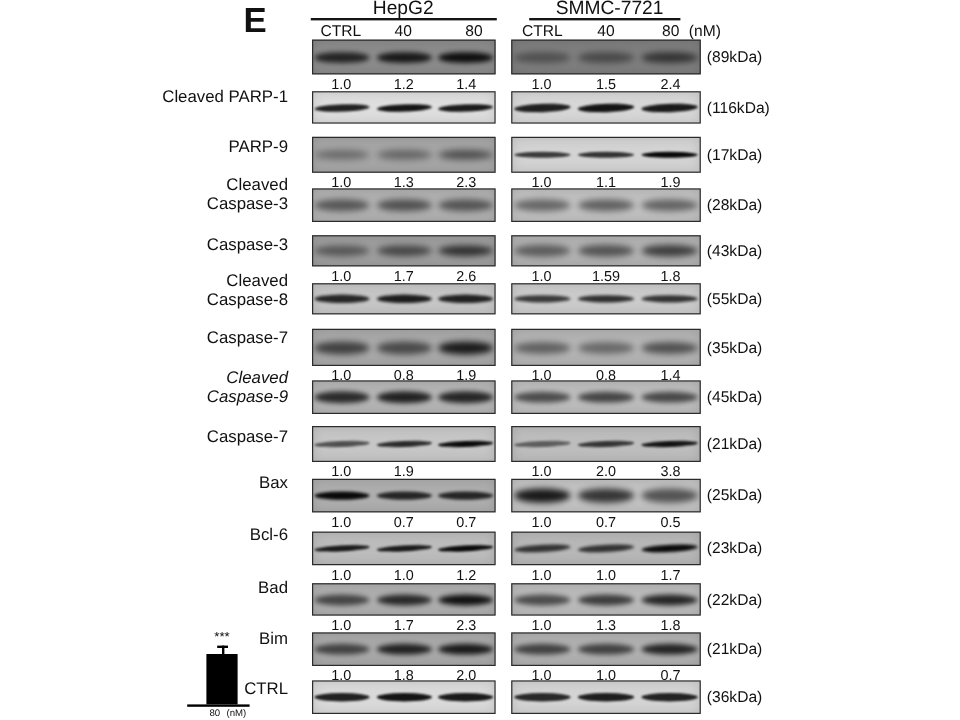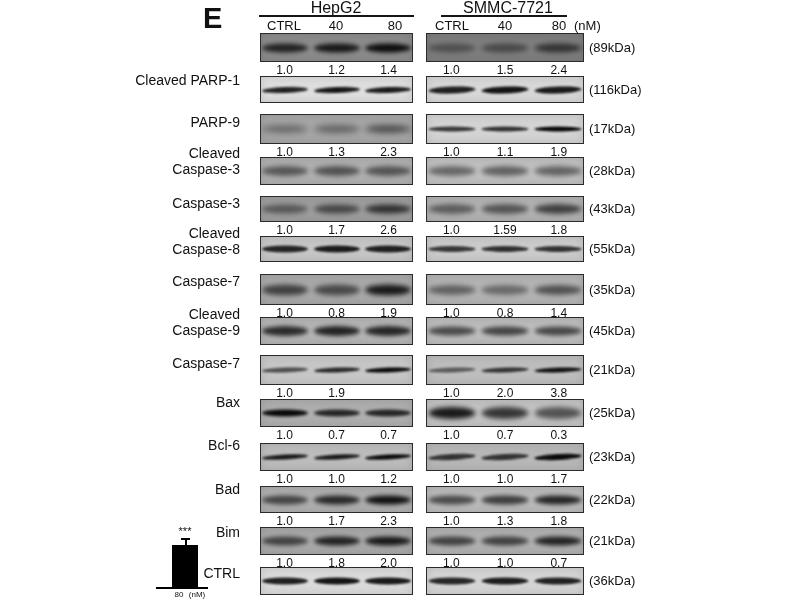--- a/index.html
+++ b/index.html
@@ -181,21 +181,21 @@
       </div>
     <div class="blot blot-right" style="left: 426px; width: 158px; top: 236px; height: 26px; background: rgb(203, 203, 203);">
         <i class="band" style="left: 16%; width: 47px; height: 6px; opacity: 0.7225; filter: blur(1.2px); transform: translate(-50%, -50%);"></i>
         <i class="band" style="left: 50%; width: 47px; height: 6px; opacity: 0.765; filter: blur(1.2px); transform: translate(-50%, -50%);"></i>
         <i class="band" style="left: 84%; width: 47px; height: 6px; opacity: 0.748; filter: blur(1.2px); transform: translate(-50%, -50%);"></i>
       </div>
     <div class="mw-label" style="top: 241px;">(55kDa)</div>
   </div>
 
   <div class="blot-row">
-    <div class="protein-label" style="top: 274px; height: 31px;">Cleaved Caspase-9</div>
+    <div class="protein-label" style="top: 274px; height: 31px; font-style: italic;">Cleaved Caspase-9</div>
     <div class="blot blot-left" style="left: 260px; width: 153px; top: 274px; height: 31px; background: rgb(168, 168, 168);">
         <i class="band" style="left: 16%; width: 46px; height: 11px; opacity: 0.616474; filter: blur(2.5px); transform: translate(-50%, -50%);"></i>
         <i class="band" style="left: 50%; width: 46px; height: 11px; opacity: 0.564579; filter: blur(2.5px); transform: translate(-50%, -50%);"></i>
         <i class="band" style="left: 84%; width: 46px; height: 11px; opacity: 0.85; filter: blur(2.5px); transform: translate(-50%, -50%);"></i>
       </div>
     <div class="blot blot-right" style="left: 426px; width: 158px; top: 274px; height: 31px; background: rgb(179, 179, 179);">
         <i class="band" style="left: 16%; width: 47px; height: 10px; opacity: 0.458857; filter: blur(2.5px); transform: translate(-50%, -50%);"></i>
         <i class="band" style="left: 50%; width: 47px; height: 10px; opacity: 0.413286; filter: blur(2.5px); transform: translate(-50%, -50%);"></i>
         <i class="band" style="left: 84%; width: 47px; height: 10px; opacity: 0.55; filter: blur(2.5px); transform: translate(-50%, -50%);"></i>
       </div>
@@ -255,21 +255,21 @@
         <i class="band" style="left: 16%; width: 47px; height: 12px; opacity: 0.88; filter: blur(2.5px); transform: translate(-50%, -50%);"></i>
         <i class="band" style="left: 50%; width: 47px; height: 12px; opacity: 0.72688; filter: blur(2.5px); transform: translate(-50%, -50%);"></i>
         <i class="band" style="left: 84%; width: 47px; height: 12px; opacity: 0.57376; filter: blur(2.5px); transform: translate(-50%, -50%);"></i>
       </div>
     <div class="mw-label" style="top: 405px;">(25kDa)</div>
   <span class="quant" style="left: 284.48px; top: 428px;">1.0</span>
       <span class="quant" style="left: 336.5px; top: 428px;">0.7</span>
       <span class="quant" style="left: 388.52px; top: 428px;">0.7</span>
       <span class="quant" style="left: 451.28px; top: 428px;">1.0</span>
       <span class="quant" style="left: 505px; top: 428px;">0.7</span>
-      <span class="quant" style="left: 558.72px; top: 428px;">0.3</span>
+      <span class="quant" style="left: 558.72px; top: 428px;">0.5</span>
     </div>
 
   <div class="blot-row">
     <div class="protein-label" style="top: 443px; height: 28px;">Bad</div>
     <div class="blot blot-left" style="left: 260px; width: 153px; top: 443px; height: 28px; background: rgb(188, 188, 188);">
         <i class="band" style="left: 16%; width: 46px; height: 5px; opacity: 0.858167; filter: blur(1px); transform: translate(-50%, -50%) rotate(-3deg);"></i>
         <i class="band" style="left: 50%; width: 46px; height: 5px; opacity: 0.858167; filter: blur(1px); transform: translate(-50%, -50%) rotate(-3deg);"></i>
         <i class="band" style="left: 84%; width: 46px; height: 5px; opacity: 0.95; filter: blur(1px); transform: translate(-50%, -50%) rotate(-3deg);"></i>
       </div>
     <div class="blot blot-right" style="left: 426px; width: 158px; top: 443px; height: 28px; background: rgb(183, 183, 183);">

